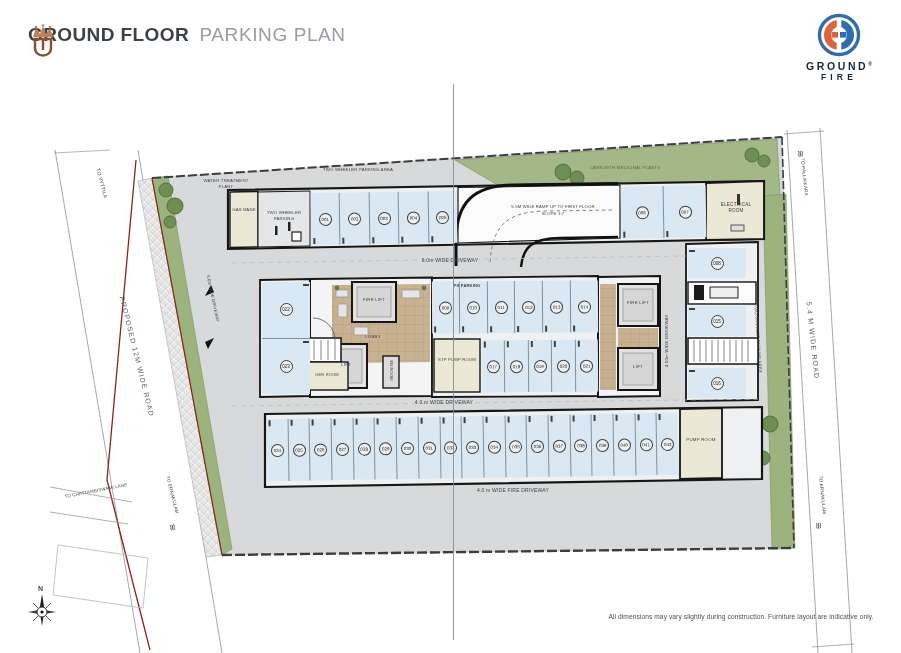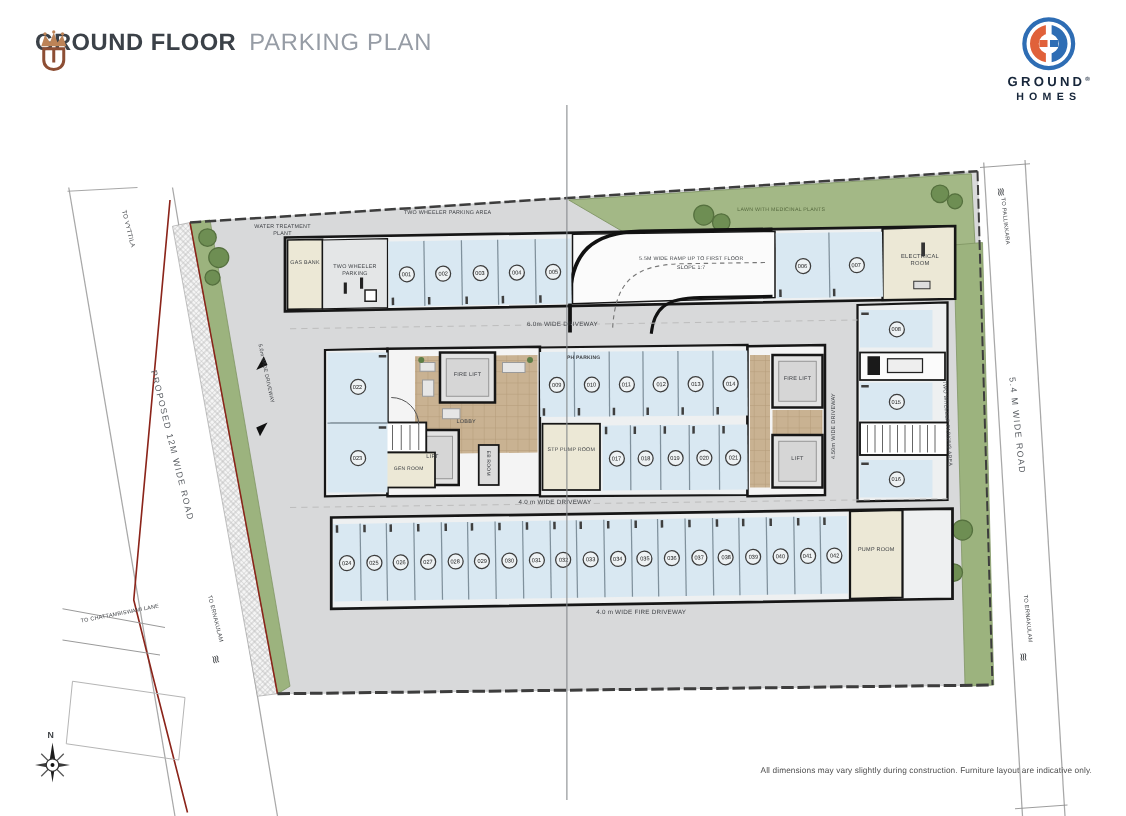--- a/index.html
+++ b/index.html
@@ -184,21 +184,21 @@
   <div id="brand">
     <svg width="46" height="46" viewBox="0 0 46 46" style="position:static;display:block;margin:0 auto;">
       <circle cx="23" cy="23" r="19.5" fill="#fff" stroke="#2e6db4" stroke-width="3.4"></circle>
       <path d="M23,8 A15,15 0 0 0 23,38 L23,31 A8,8 0 0 1 23,15 Z" fill="#e0613a"></path>
       <path d="M23,8 A15,15 0 0 1 23,38 L23,31 A8,8 0 0 0 23,15 Z" fill="#2e6db4"></path>
       <rect x="20.7" y="6" width="4.6" height="34" fill="#ffffff"></rect>
       <rect x="15.5" y="20" width="6.5" height="5.6" fill="#e0613a"></rect>
       <rect x="24" y="20" width="6.5" height="5.6" fill="#2e6db4"></rect>
     </svg>
     <div class="b1"><span>GROUND</span><span class="reg">®</span></div>
-    <div class="b2">HOMES</div>
+    <div class="b2">FIRE</div>
   </div>
 
   <div id="stall-layer">
       <div class="stall-row" style="left: 311px; top: 192px; width: 146px; height: 52px; transform: rotate(-0.9deg);">
         <div class="stall tick-b">
           <span class="snum">001</span>
         </div>
         <div class="stall tick-b">
           <span class="snum">002</span>
         </div>

